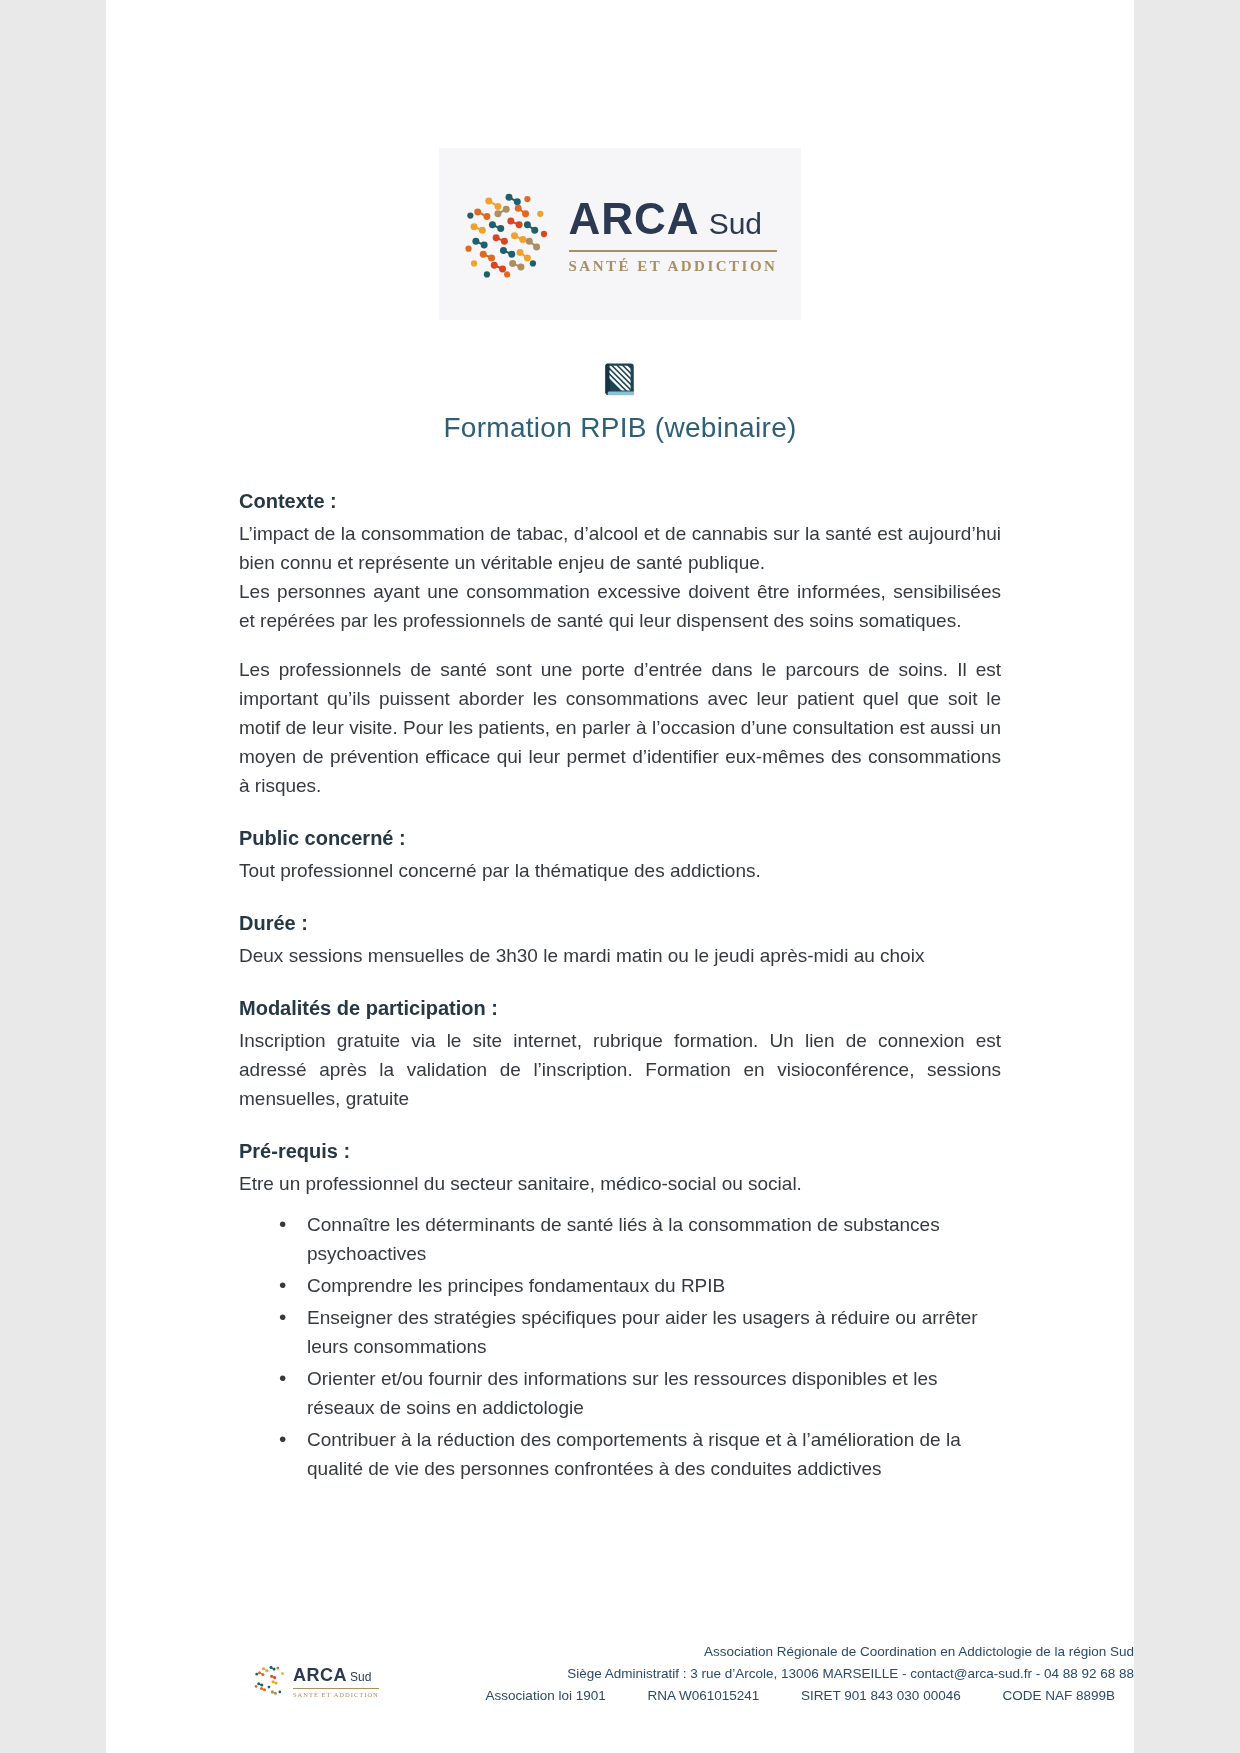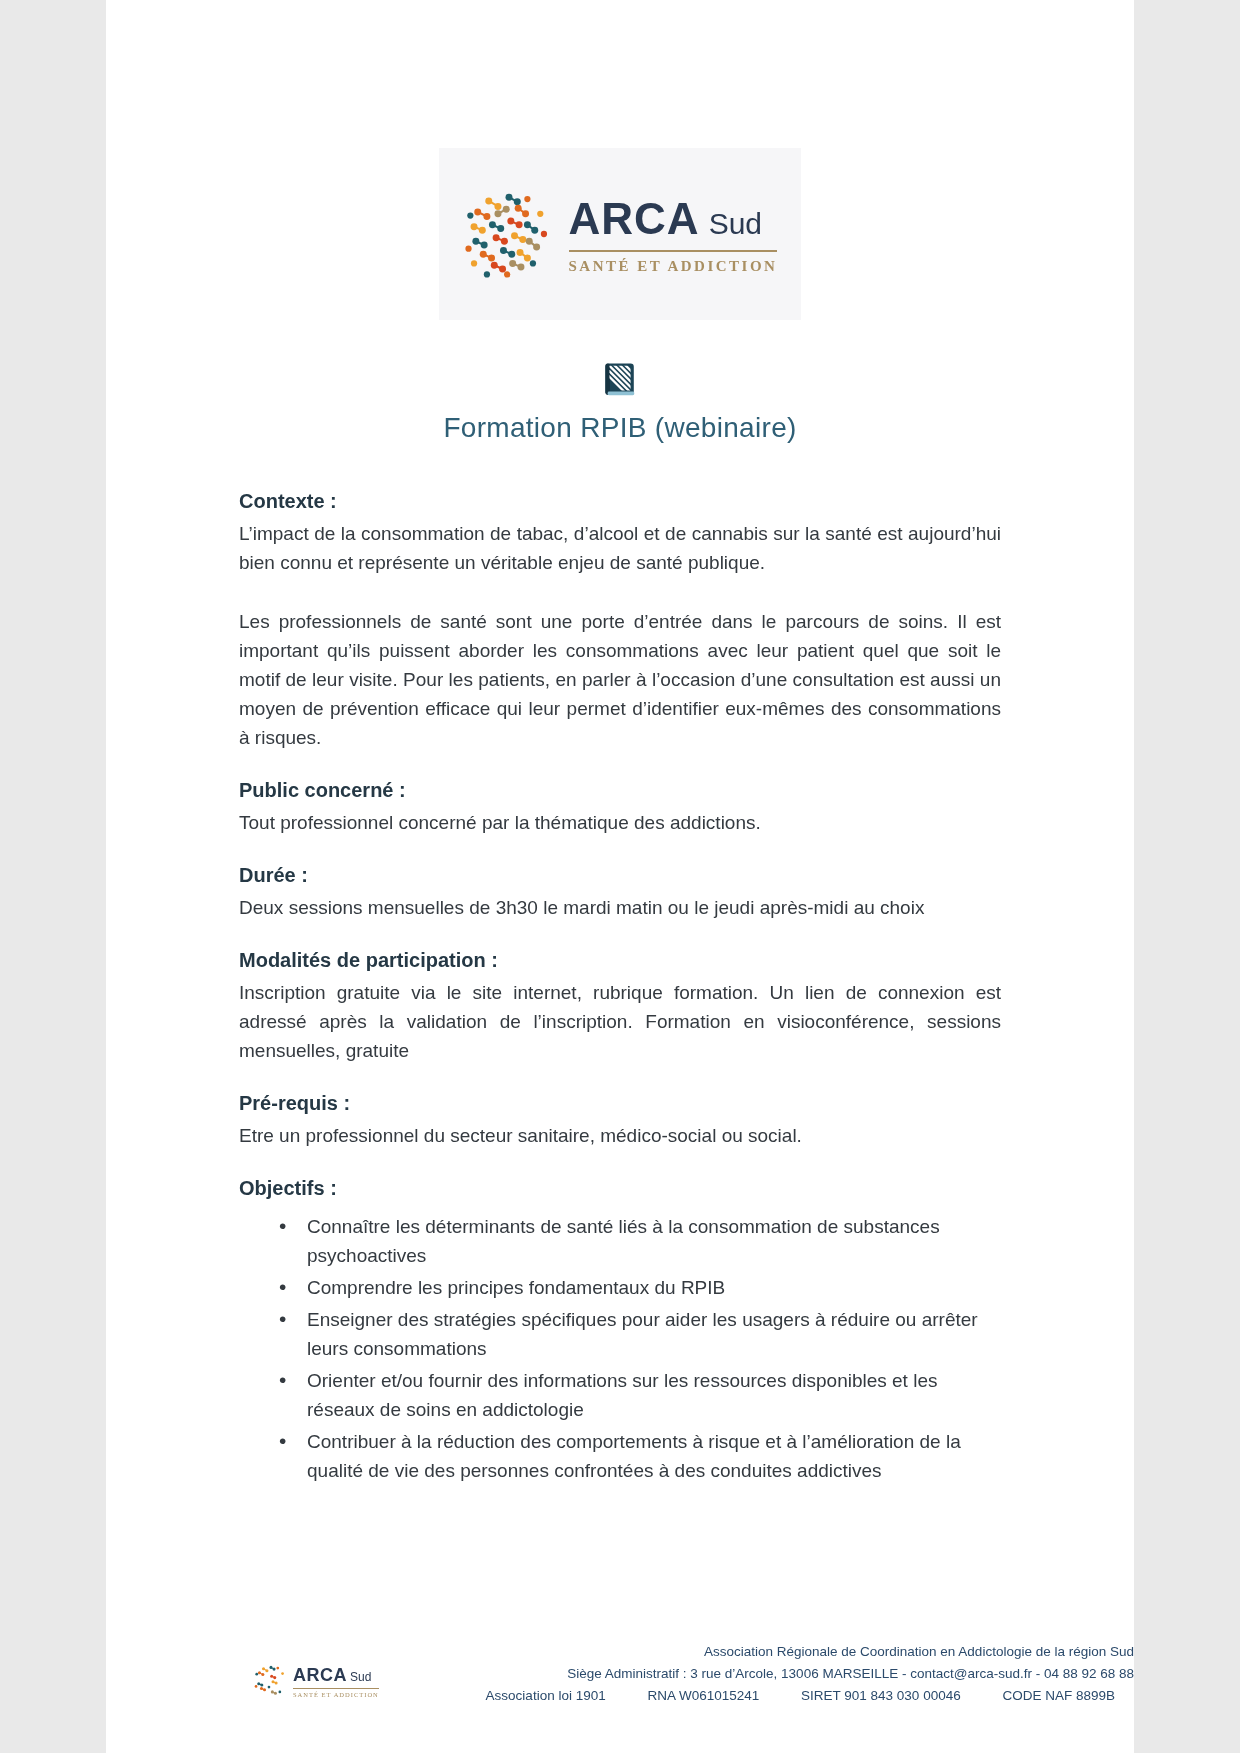--- a/index.html
+++ b/index.html
@@ -48,21 +48,21 @@
   .section-heading {
     font-size:20px; font-weight:700; color:#253845;
     margin:27px 0 6px;
   }
   .section-heading.first { margin-top:0; }
   .content p {
     font-size:19px; line-height:29px; color:#343a40;
     text-align:justify; margin:0;
   }
   .content p.no-justify { text-align:left; }
-  .content p.gap-top { margin-top:30px; }
+  .content p.gap-top { margin-top:20px; }
 
   ul.objectives { list-style:none; margin:12px 0 0 0; padding-left:38px; }
   ul.objectives li {
     position:relative; padding-left:30px;
     font-size:19px; line-height:29px; color:#343a40;
     margin-bottom:3px; text-align:left;
   }
   ul.objectives li::before {
     content:"\2022";
     position:absolute; left:2px; top:-1px;
@@ -228,35 +228,35 @@
       </g>
       <rect x="4" y="32" width="29" height="4" rx="1.5" fill="#8fc1d4"></rect>
     </svg>
     <span class="doc-title-text">Formation RPIB (webinaire)</span>
   </div>
 
   <div class="content">
 
     <div class="section-heading first">Contexte :</div>
     <p>L’impact de la consommation de tabac, d’alcool et de cannabis sur la santé est aujourd’hui bien connu et représente un véritable enjeu de santé publique.</p>
+    <p>Les personnes ayant une consommation excessive doivent être informées, sensibilisées et repérées par les professionnels de santé qui leur dispensent des soins somatiques.</p>
     <p class="gap-top">Les professionnels de santé sont une porte d’entrée dans le parcours de soins. Il est important qu’ils puissent aborder les consommations avec leur patient quel que soit le motif de leur visite. Pour les patients, en parler à l’occasion d’une consultation est aussi un moyen de prévention efficace qui leur permet d’identifier eux-mêmes des consommations à risques.</p>
 
     <div class="section-heading">Public concerné :</div>
     <p class="no-justify">Tout professionnel concerné par la thématique des addictions.</p>
 
     <div class="section-heading">Durée :</div>
     <p class="no-justify">Deux sessions mensuelles de 3h30 le mardi matin ou le jeudi après-midi au choix</p>
 
     <div class="section-heading">Modalités de participation :</div>
     <p>Inscription gratuite via le site internet, rubrique formation. Un lien de connexion est adressé après la validation de l’inscription. Formation en visioconférence, sessions mensuelles, gratuite</p>
 
     <div class="section-heading">Pré-requis :</div>
     <p class="no-justify">Etre un professionnel du secteur sanitaire, médico-social ou social.</p>
 
-    <div class="section-heading">Objectifs :</div>
     <ul class="objectives">
       <li>Connaître les déterminants de santé liés à la consommation de substances psychoactives</li>
       <li>Comprendre les principes fondamentaux du RPIB</li>
       <li>Enseigner des stratégies spécifiques pour aider les usagers à réduire ou arrêter leurs consommations</li>
       <li>Orienter et/ou fournir des informations sur les ressources disponibles et les réseaux de soins en addictologie</li>
       <li>Contribuer à la réduction des comportements à risque et à l’amélioration de la qualité de vie des personnes confrontées à des conduites addictives</li>
     </ul>
   </div>
 
   <div class="footer-logo">

